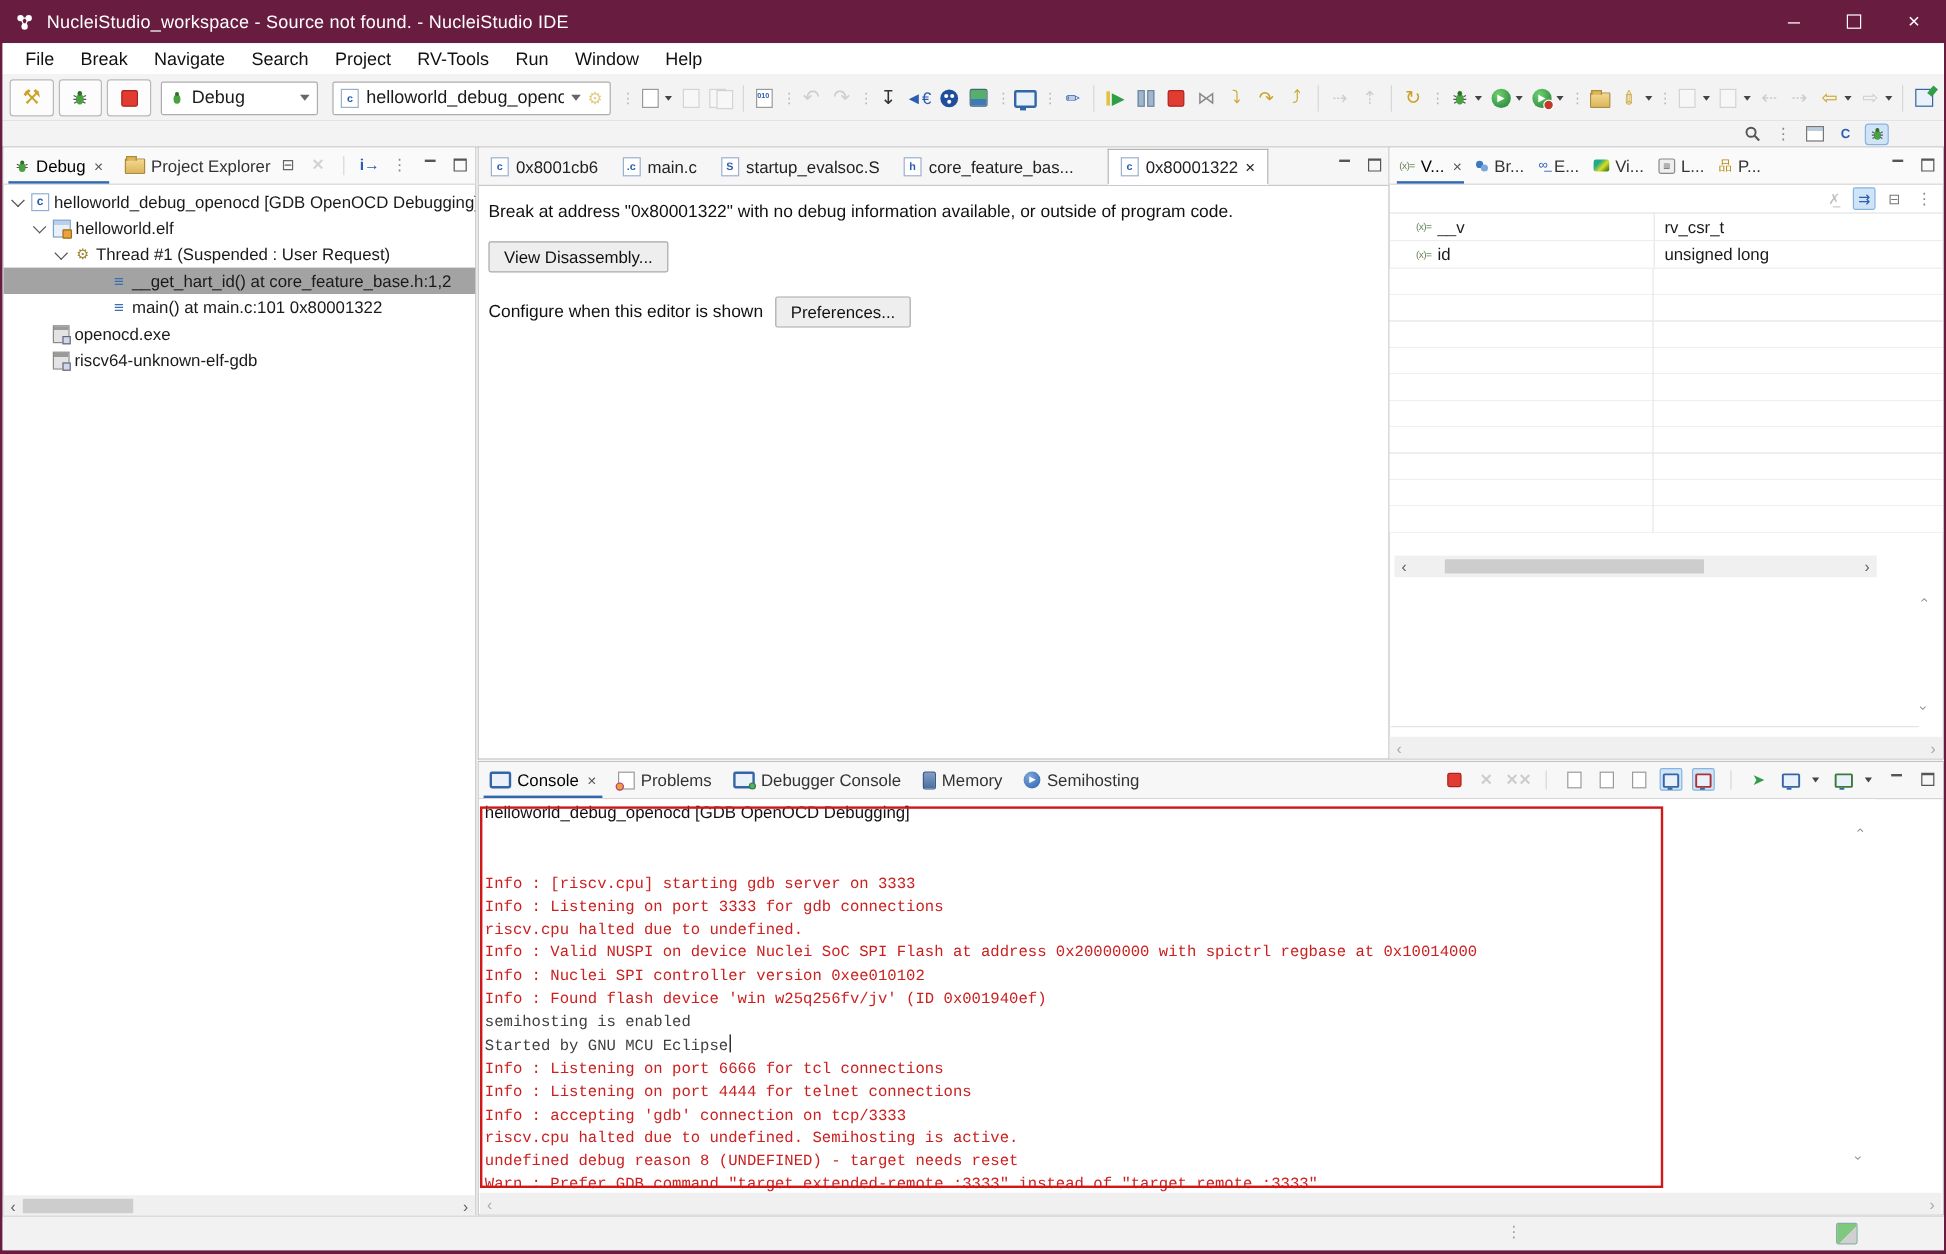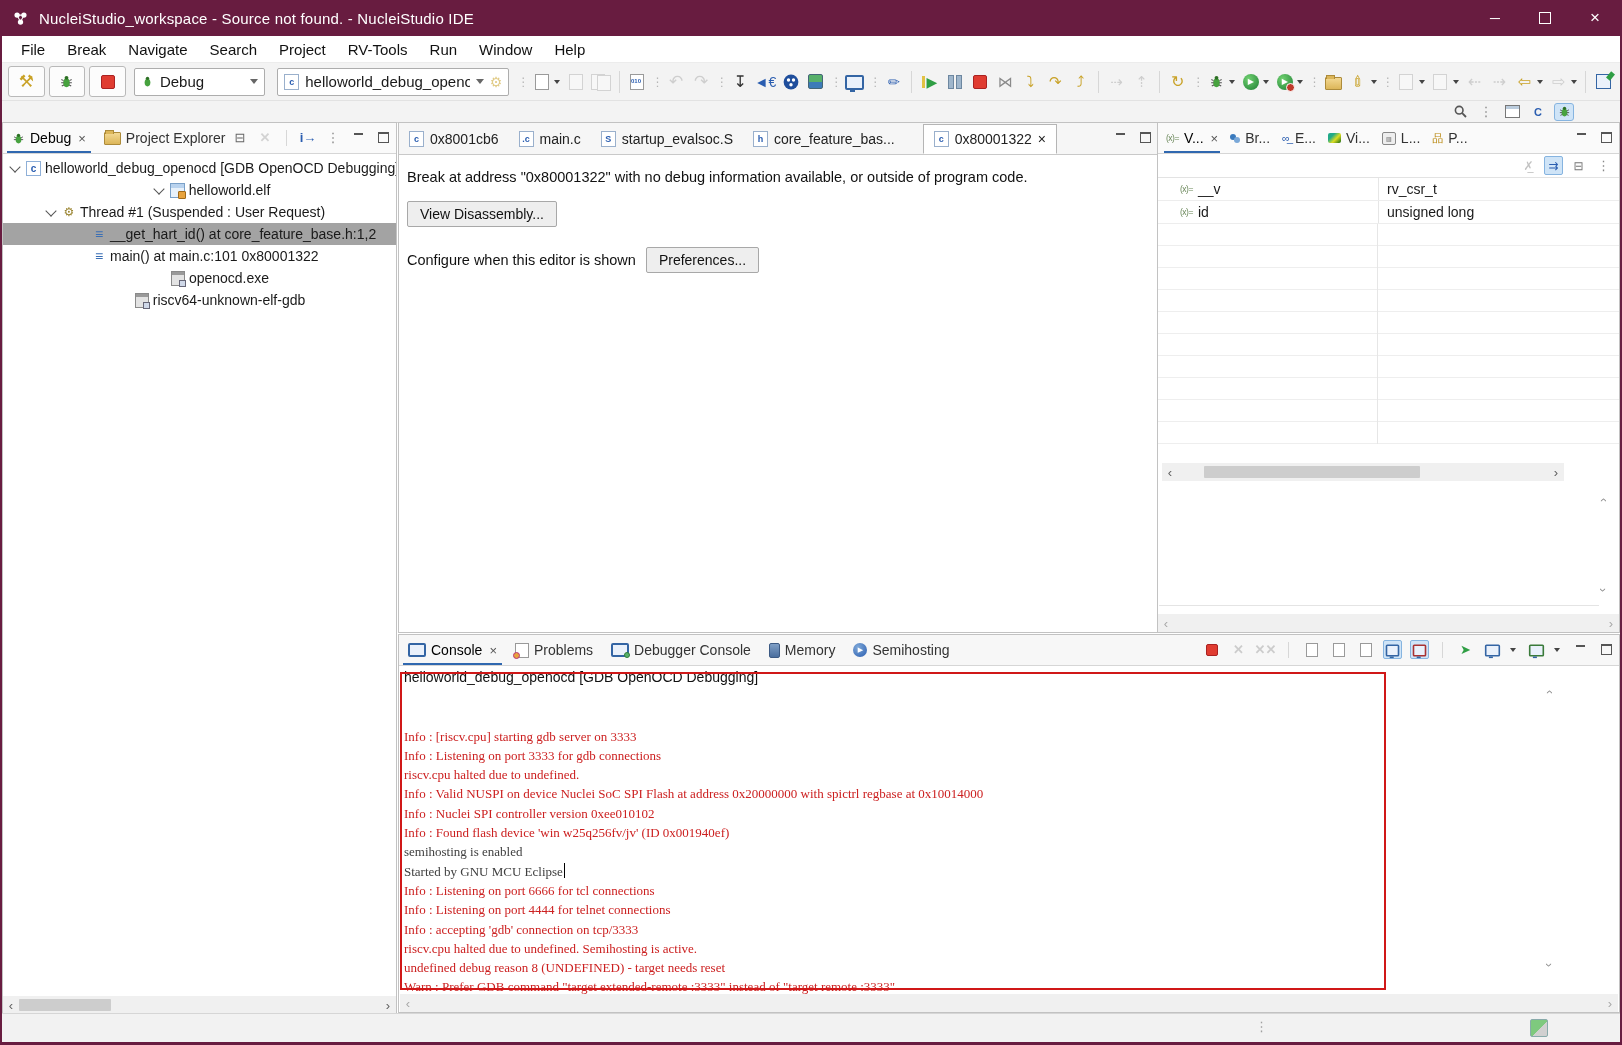--- a/index.html
+++ b/index.html
@@ -69,21 +69,21 @@
   .pico{width:18px;height:18px;display:flex;align-items:center;justify-content:center;font-size:13px;color:#666;}
   .minbar{width:9px;height:3px;border-top:2px solid #555;margin-top:-4px;}
   .maxbox{width:9px;height:8px;border:1px solid #555;border-top:2px solid #555;}
   .vdots{color:#888;font-size:13px;}
 
   
   #leftpanel{left:2px;top:122px;width:395px;height:893px;}
   .titem{height:22px;display:flex;align-items:center;font-size:14px;white-space:nowrap;overflow:hidden;gap:4px;}
   .titem .chev{width:7px;height:7px;border-right:1.6px solid #555;border-bottom:1.6px solid #555;transform:rotate(45deg);margin:-3px 3px 0 0;visibility:hidden;flex:none;}
   .titem.exp .chev{visibility:visible;}
-  .titem.lv0{padding-left:8px;} .titem.lv1{padding-left:26px;justify-content:center;} .titem.lv2{padding-left:44px;} .titem.lv3{padding-left:74px;}
+  .titem.lv0{padding-left:8px;} .titem.lv1{padding-left:26px;} .titem.lv2{padding-left:44px;} .titem.lv3{padding-left:74px;}
   .titem.sel{background:#a3a3a3;}
   .tic{flex:none;display:flex;align-items:center;justify-content:center;}
   .ic-launch-c{width:13px;height:13px;background:#fff;border:1px solid #8fb0d8;font:bold 10px "Liberation Sans",sans-serif;color:#2a5db0;}
   .ic-launch-c::before{content:"c";}
   .ic-elf{width:13px;height:13px;background:linear-gradient(#b8d2ee 30%,#e8f1fa 30%);border:1px solid #7aa0c8;position:relative;}
   .ic-elf::after{content:"";position:absolute;right:-2px;bottom:-2px;width:6px;height:6px;background:#e8a33d;border:1px solid #a06a1a;border-radius:1px;}
   .ic-thread{width:14px;height:14px;font-size:12px;color:#9a8430;}
   .ic-thread::before{content:"⚙";}
   .ic-frame{width:14px;height:14px;font-weight:bold;font-size:14px;color:#3b6fb5;}
   .ic-frame::before{content:"≡";}
@@ -129,21 +129,21 @@
   .ctabic{flex:none;}
   .ic-console{width:14px;height:10px;border:2px solid #3465a4;border-radius:2px;background:#eaf1fb;}
   .ic-problems{width:12px;height:13px;background:#fff;border:1px solid #999;position:relative;}
   .ic-problems::after{content:"";position:absolute;left:-3px;bottom:-2px;width:7px;height:7px;border-radius:50%;background:#e8a33d;border:1px solid #b37;box-sizing:border-box;}
   .ic-dbgcon{width:14px;height:10px;border:2px solid #3465a4;border-radius:2px;background:#eaf1fb;position:relative;}
   .ic-dbgcon::after{content:"";position:absolute;right:-3px;bottom:-3px;width:6px;height:6px;border-radius:50%;background:#57b06a;border:1px solid #2f7e3c;box-sizing:border-box;}
   .ic-memory{width:9px;height:13px;background:linear-gradient(#7f9fc6,#4a6e9e);border-radius:2px;border:1px solid #3c5a84;}
   .ic-exec{width:14px;height:14px;border-radius:50%;background:radial-gradient(circle at 35% 30%,#7ea8d8,#2a5db0);display:flex;align-items:center;justify-content:center;color:#fff;font-size:7px;}
   #consoleout{position:absolute;left:0;top:31px;right:56px;bottom:18px;overflow:hidden;background:#fff;}
   .contitle{font-size:14px;color:#111;padding:3px 0 0 5px;white-space:nowrap;}
-  #conlines{padding:3px 0 0 5px;font-family:Liberation Serif, serif;font-size:13px;line-height:19.3px;white-space:pre;}
+  #conlines{padding:3px 0 0 5px;font-family:Liberation Mono, monospace;font-size:13px;line-height:19.3px;white-space:pre;}
   .cline{height:19.3px;}
   .cline.stderr{color:#cc2020;}
   .cline.stdout{color:#404040;}
   .caret{display:inline-block;width:1px;height:15px;background:#000;vertical-align:-2px;margin-left:1px;}
   #convscroll{top:50px;bottom:40px;height:auto;right:62px;}
   #conhscroll{left:1px;right:1px;width:auto;}
 
   
   .ctools{position:absolute;right:4px;top:0;height:29px;display:flex;align-items:center;gap:8px;}
   .cico{width:19px;height:19px;display:flex;align-items:center;justify-content:center;font-size:13px;color:#777;}

